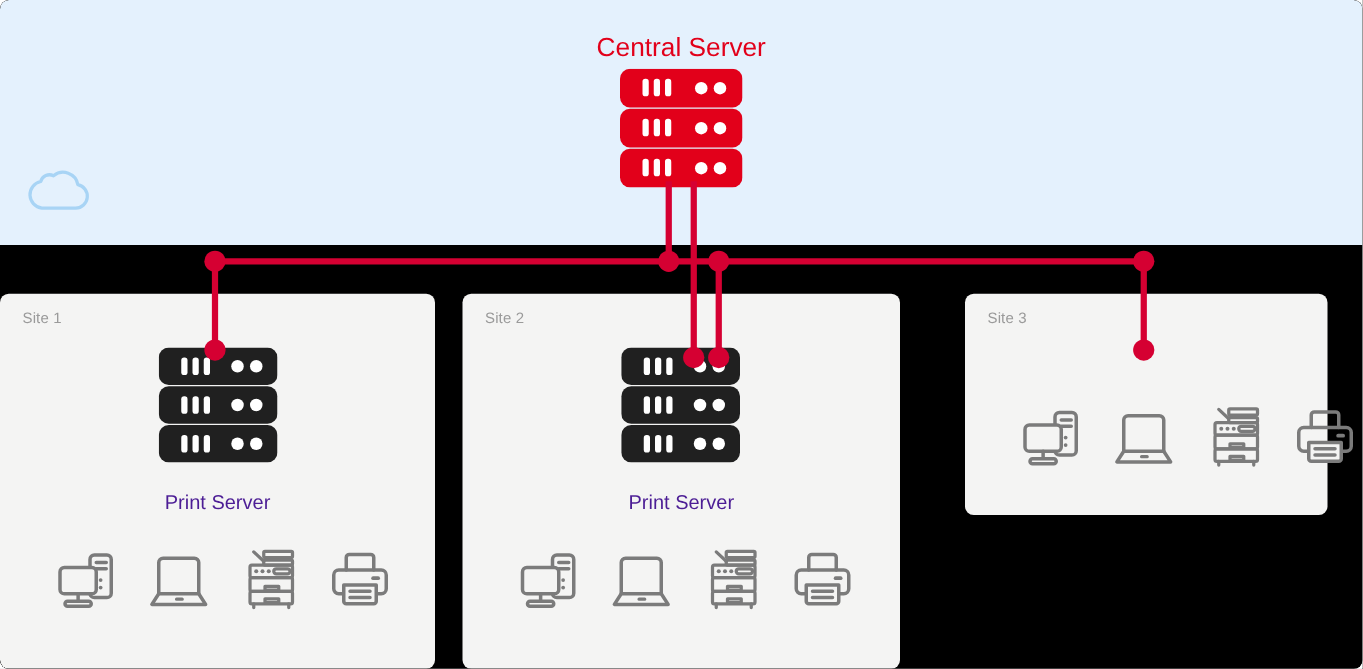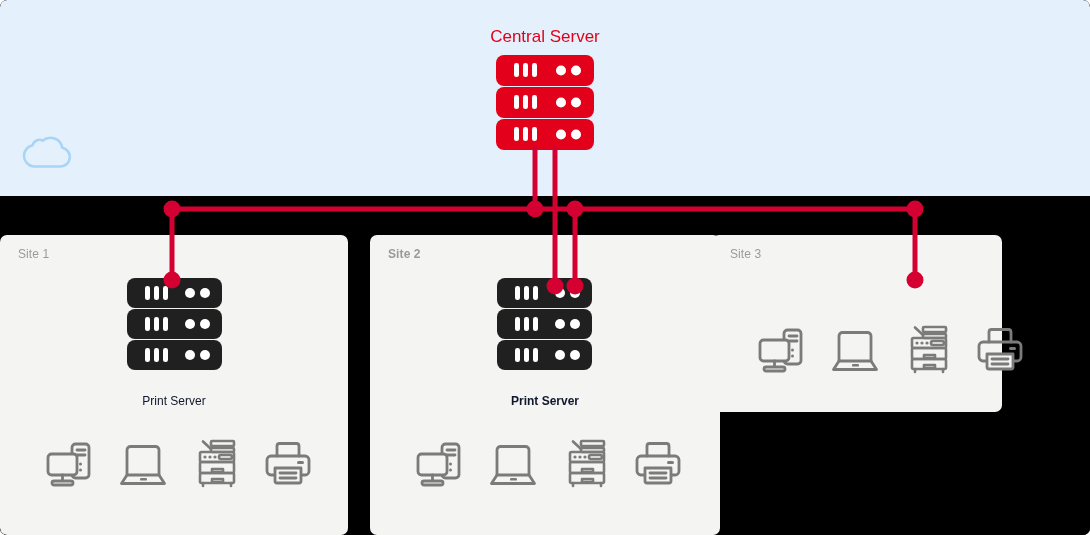--- a/index.html
+++ b/index.html
@@ -41,57 +41,57 @@
     background: #000000;
   }
 
   
   .site-panel {
     position: absolute;
     background: #f4f4f3;
     border-radius: 7px;
   }
   #site-1 { left: 0px;   top: 235px; width: 348px; height: 300px; border-top-left-radius: 7px; border-bottom-left-radius: 7px; }
-  #site-2 { left: 370px; top: 235px; width: 350px; height: 300px; font-weight: bold; }
-  #site-3 { left: 712px; top: 235px; width: 290px; height: 177px; border-top-right-radius: 7px; }
+  #site-2 { left: 370px; top: 235px; width: 350px; height: 300px; }
+  #site-3 { left: 772px; top: 235px; width: 290px; height: 177px; border-top-right-radius: 7px; }
 
   .site-label {
     position: absolute;
     left: 18px;
     top: 12px;
     font-size: 12px;
     color: #9a9a9a;
     letter-spacing: .1px;
     white-space: nowrap;
   }
 
   .server-caption {
     position: absolute;
     width: 100%;
     text-align: center;
-    font-size: 12px;
-    color: #0f172a;
+    font-size: 16px;
+    color: #4c1d95;
     white-space: nowrap;
   }
 
   
   .cloud-icon {
     position: absolute;
     left: 20px;
     top: 133px;
   }
 
   
   .central-title {
     position: absolute;
     left: 0;
     top: 27px;
     width: 1090px;
     text-align: center;
-    font-size: 17px;
+    font-size: 21px;
     color: #e2001a;
     white-space: nowrap;
   }
 
   
   .server-stack {
     position: absolute;
   }
 
   

